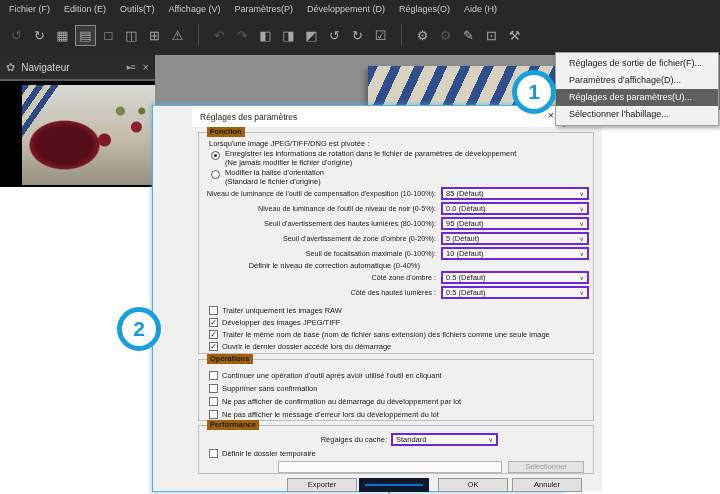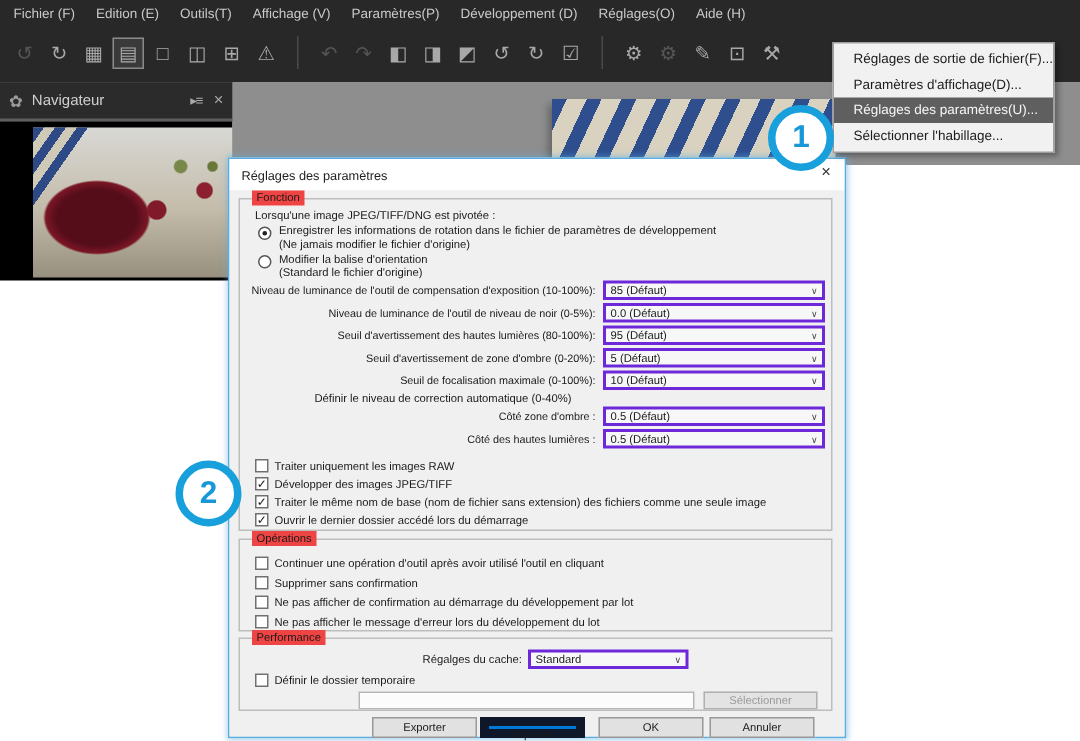--- a/index.html
+++ b/index.html
@@ -33,38 +33,38 @@
       linear-gradient(125deg, #2e4a86 0 6px, #cfc9b8 6px 12px, #2e4a86 12px 18px, #cfc9b8 18px 24px, #2e4a86 24px 30px, rgba(0,0,0,0) 30px),
       linear-gradient(180deg,#d8d8d4 0%,#c4bcaa 55%,#97907f 100%);}
 
   
   .workspace{position:absolute;left:155px;top:55px;width:565px;height:55px;background:#8e8e8e;z-index:1;}
   .photo-strip{position:absolute;left:213px;top:11px;width:189px;height:44px;
     background:repeating-linear-gradient(115deg,#2f4e8e 0 9px,#d9d2c0 9px 21px);
     box-shadow:-3px 3px 5px rgba(0,0,0,.3);}
 
   
-  .context-menu{position:absolute;left:555px;top:28px;width:148px;background:#f1f1f1;border:1px solid #9e9e9e;box-shadow:2px 2px 4px rgba(0,0,0,.35);z-index:30;padding:2px 0;box-sizing:border-box;}
+  .context-menu{position:absolute;left:555px;top:52px;width:164px;background:#f1f1f1;border:1px solid #9e9e9e;box-shadow:2px 2px 4px rgba(0,0,0,.35);z-index:30;padding:2px 0;box-sizing:border-box;}
   .cm-item{height:17px;line-height:17px;padding-left:13px;font-size:9px;color:#1b1b1b;white-space:nowrap;cursor:default;}
   .cm-item.hl{background:#5f5f5f;color:#f6f6f6;}
 
   
   .callout{position:absolute;width:44px;height:44px;border-radius:50%;background:#fff;border:5px solid #18a0dc;box-sizing:border-box;color:#1898d6;font-size:21px;font-weight:bold;display:flex;align-items:center;justify-content:center;z-index:40;}
   #callout-1{left:512px;top:70px;}
   #callout-2{left:117px;top:307px;}
 
   
-  .dialog{position:absolute;left:152px;top:105px;width:412px;height:387px;background:#f0f0f0;border:1px solid #59ade0;box-sizing:border-box;box-shadow:0 0 4px 1px rgba(90,173,224,.55);z-index:20;}
+  .dialog{position:absolute;left:152px;top:105px;width:412px;height:387px;background:#f0f0f0;border:1px solid #59ade0;box-sizing:border-box;box-shadow:0 0 4px 1px rgba(90,173,224,.55);z-index:20;padding-left:39px;}
   .dlg-title{height:21px;background:#fff;display:flex;align-items:center;padding-left:8px;position:relative;}
   .dlg-title .t{font-size:8.5px;color:#222;}
   .dlg-close{position:absolute;right:9px;top:4px;font-size:11px;color:#333;line-height:11px;}
   .dlg-body{position:relative;width:410px;height:364px;background:#f0f0f0;}
 
   .grp{position:absolute;border:1px solid #bdbdbd;box-sizing:border-box;}
-  .grp-label{position:absolute;top:-6px;left:8px;background:#ef4444;padding:0 3px;font-size:7.5px;color:#1a1a1a;line-height:10px;}
+  .grp-label{position:absolute;top:-6px;left:8px;background:#a16207;padding:0 3px;font-size:7.5px;color:#1a1a1a;line-height:10px;font-weight:bold;}
   #grp-fonction{left:6px;top:5px;width:396px;height:222px;}
   #grp-operations{left:6px;top:232px;width:396px;height:62px;}
   #grp-performance{left:6px;top:298px;width:396px;height:49px;}
 
   .pivot-label{margin:6px 0 0 10px;font-size:7.5px;color:#1a1a1a;height:9px;line-height:9px;}
   .radio-row{display:flex;margin:2px 0 0 12px;height:17px;align-items:flex-start;}
   .radio{width:9px;height:9px;border:1px solid #555;border-radius:50%;background:#fff;box-sizing:border-box;position:relative;margin-top:1px;flex:0 0 9px;}
   .radio.sel::after{content:"";position:absolute;left:2px;top:2px;width:3px;height:3px;border-radius:50%;background:#222;}
   .radio-text{margin-left:5px;display:flex;flex-direction:column;}
   .r-main,.r-sub{font-size:7.5px;color:#1a1a1a;line-height:8.5px;white-space:nowrap;}

